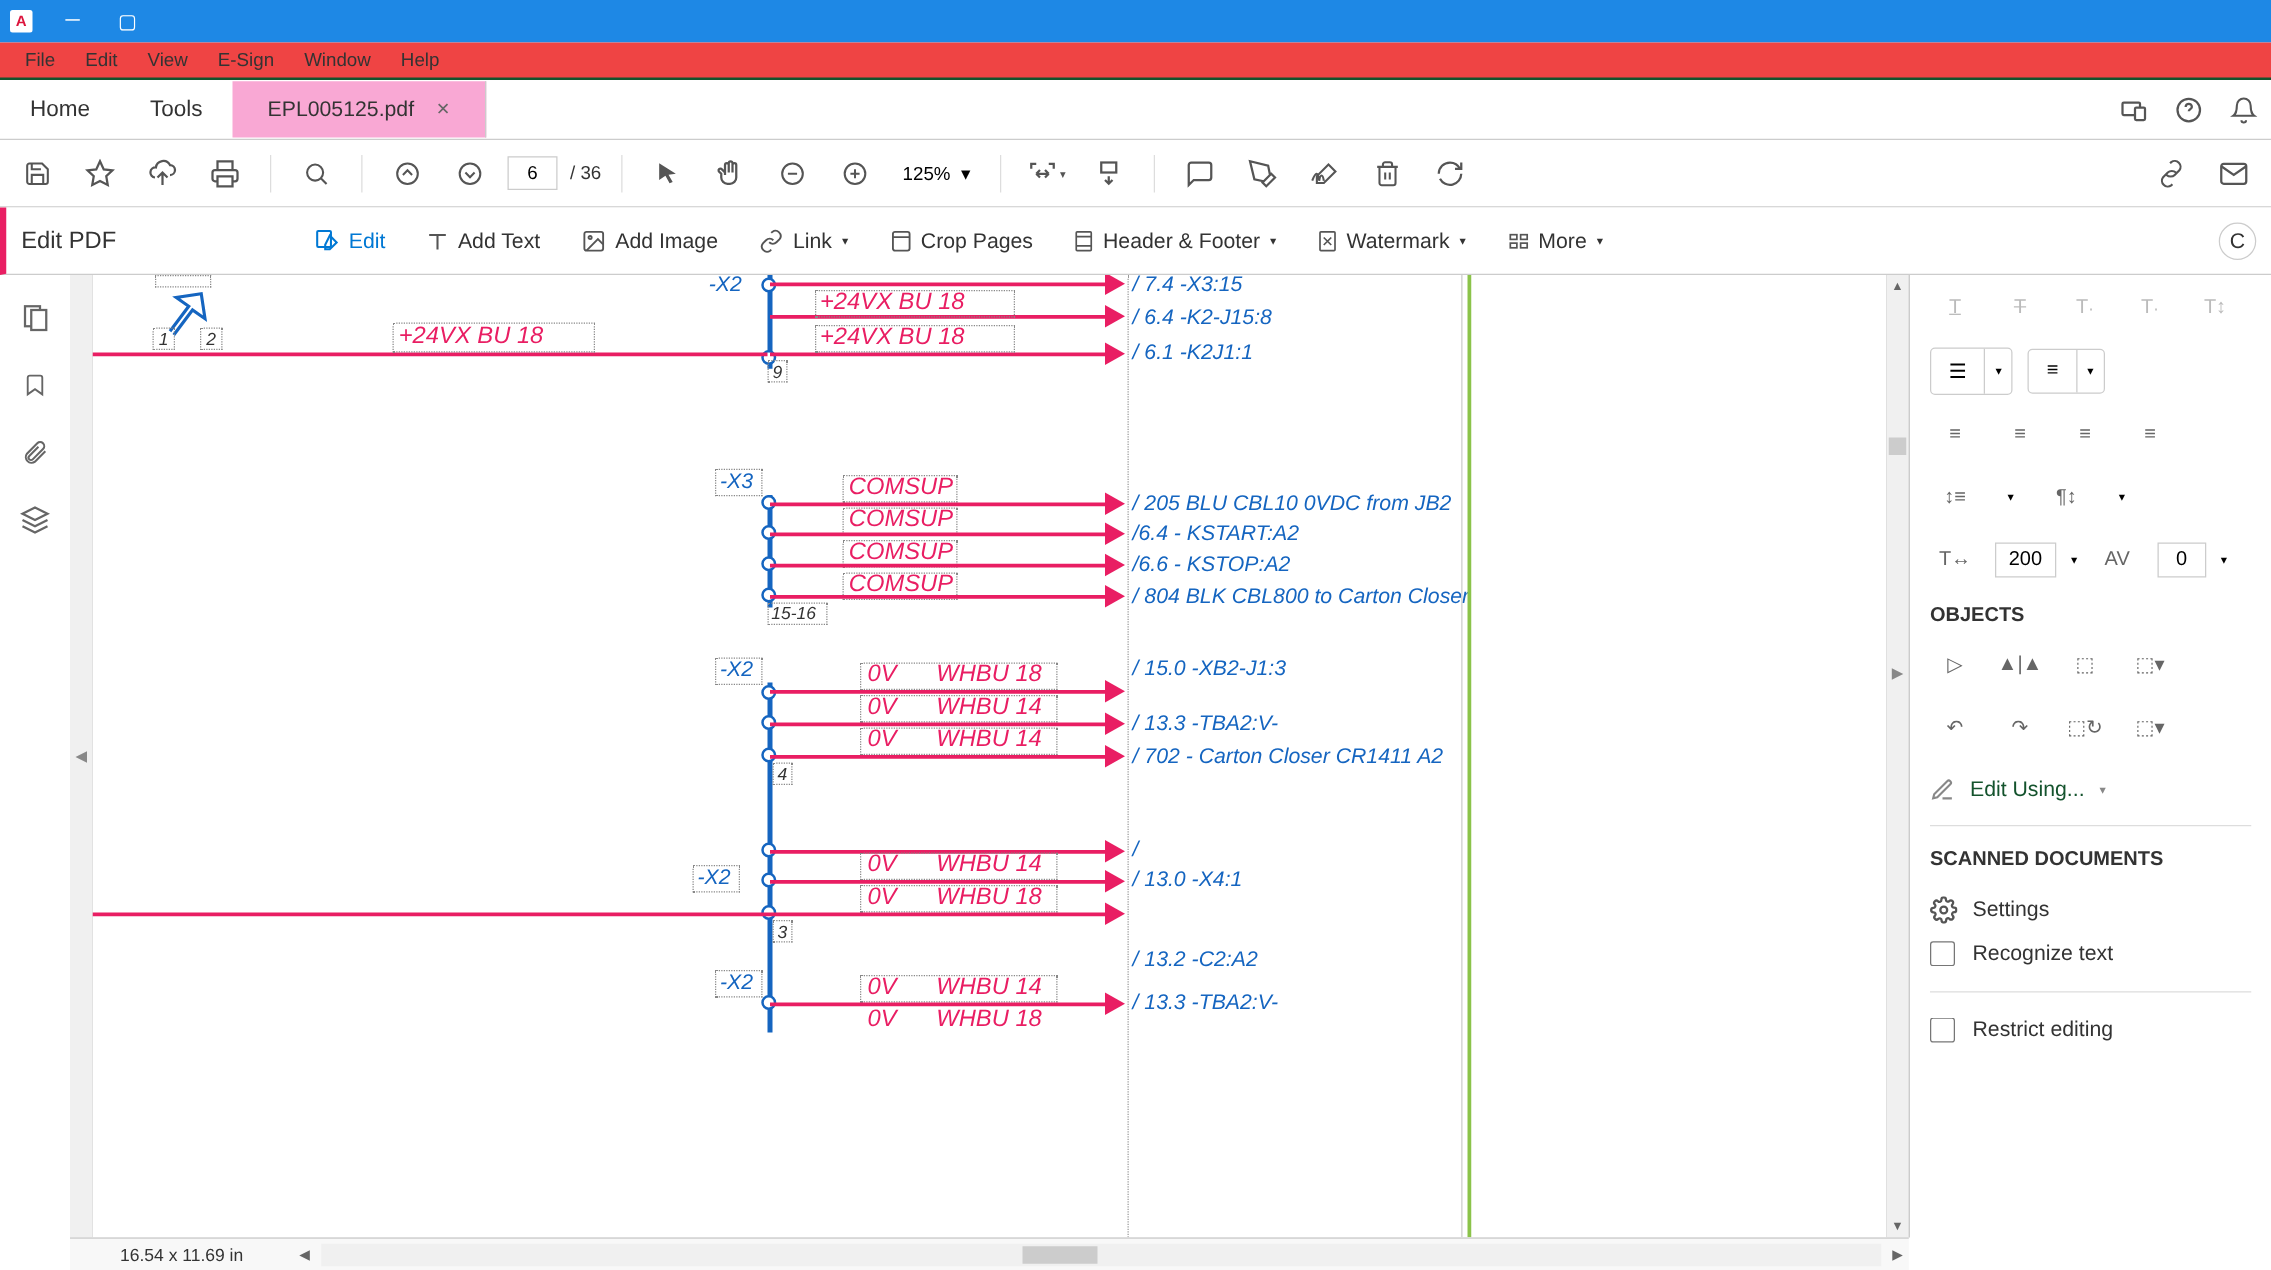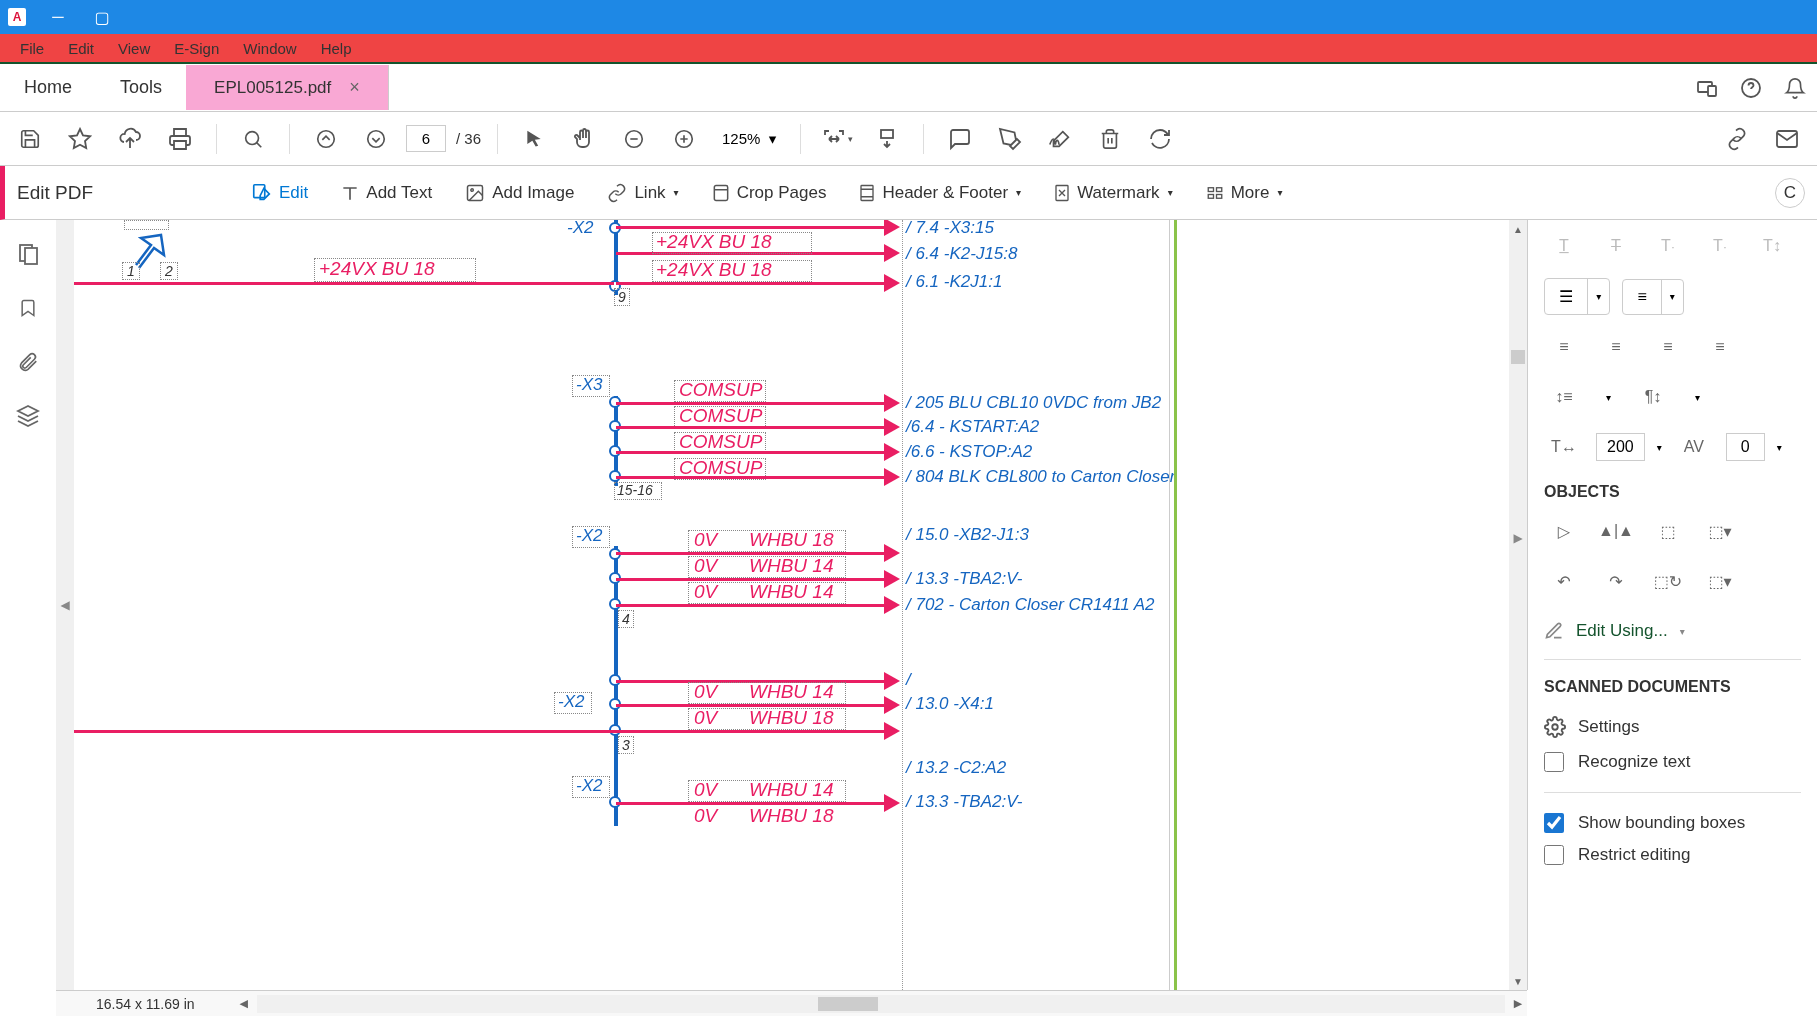--- a/index.html
+++ b/index.html
@@ -555,24 +555,20 @@
         <path d="M19.4 15a1.65 1.65 0 00.33 1.82l.06.06a2 2 0 01-2.83 2.83l-.06-.06a1.65 1.65 0 00-1.82-.33 1.65 1.65 0 00-1 1.51V21a2 2 0 01-4 0v-.09a1.65 1.65 0 00-1-1.51 1.65 1.65 0 00-1.82.33l-.06.06a2 2 0 01-2.83-2.83l.06-.06a1.65 1.65 0 00.33-1.82 1.65 1.65 0 00-1.51-1H3a2 2 0 010-4h.09a1.65 1.65 0 001.51-1 1.65 1.65 0 00-.33-1.82l-.06-.06a2 2 0 012.83-2.83l.06.06a1.65 1.65 0 001.82.33h0a1.65 1.65 0 001-1.51V3a2 2 0 014 0v.09a1.65 1.65 0 001 1.51 1.65 1.65 0 001.82-.33l.06-.06a2 2 0 012.83 2.83l-.06.06a1.65 1.65 0 00-.33 1.82v0a1.65 1.65 0 001.51 1H21a2 2 0 010 4h-.09a1.65 1.65 0 00-1.51 1z"></path>
       </svg>
     <span>Settings</span>
   </div>
   <div class="check-row">
     <input type="checkbox" style="">
     <span>Recognize text</span>
   </div>
   <hr style="margin:14px 0; border:none; border-top:1px solid #ddd;">
   <div class="check-row">
-    <input type="checkbox" checked="" style="accent-color: rgb(25, 118, 210);">
-    <span>Show bounding boxes</span>
-  </div>
-  <div class="check-row">
     <input type="checkbox" style="">
     <span>Restrict editing</span>
   </div>
 </div>
 
 <div class="status-bar">
   <div class="dims">16.54 x 11.69 in</div>
   <div class="h-arrow">◀</div>
   <div class="h-scroll">
       <div class="thumb"></div>

